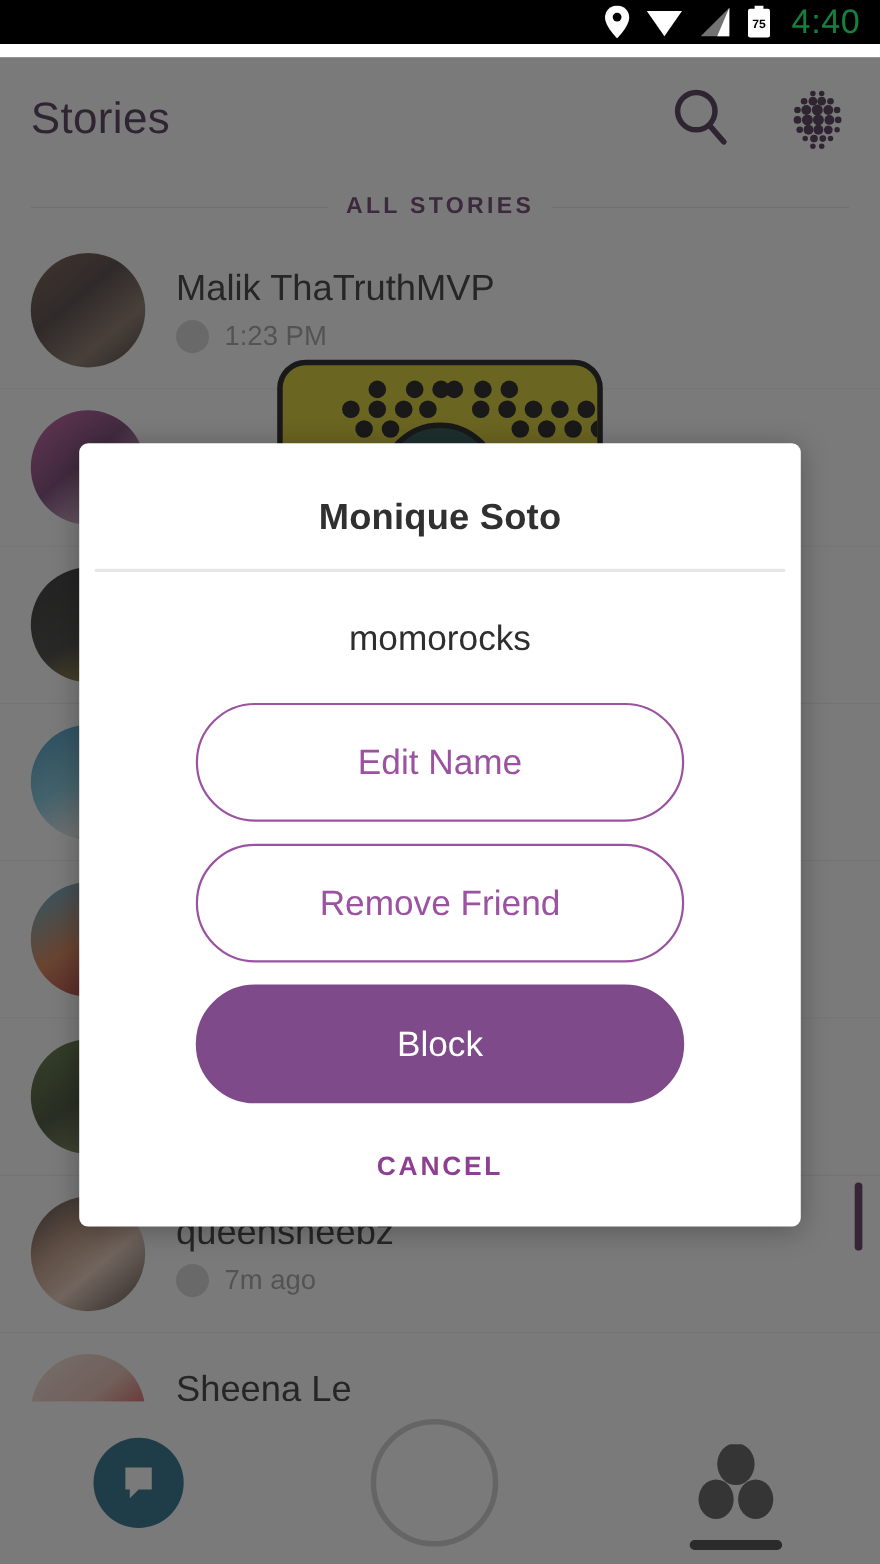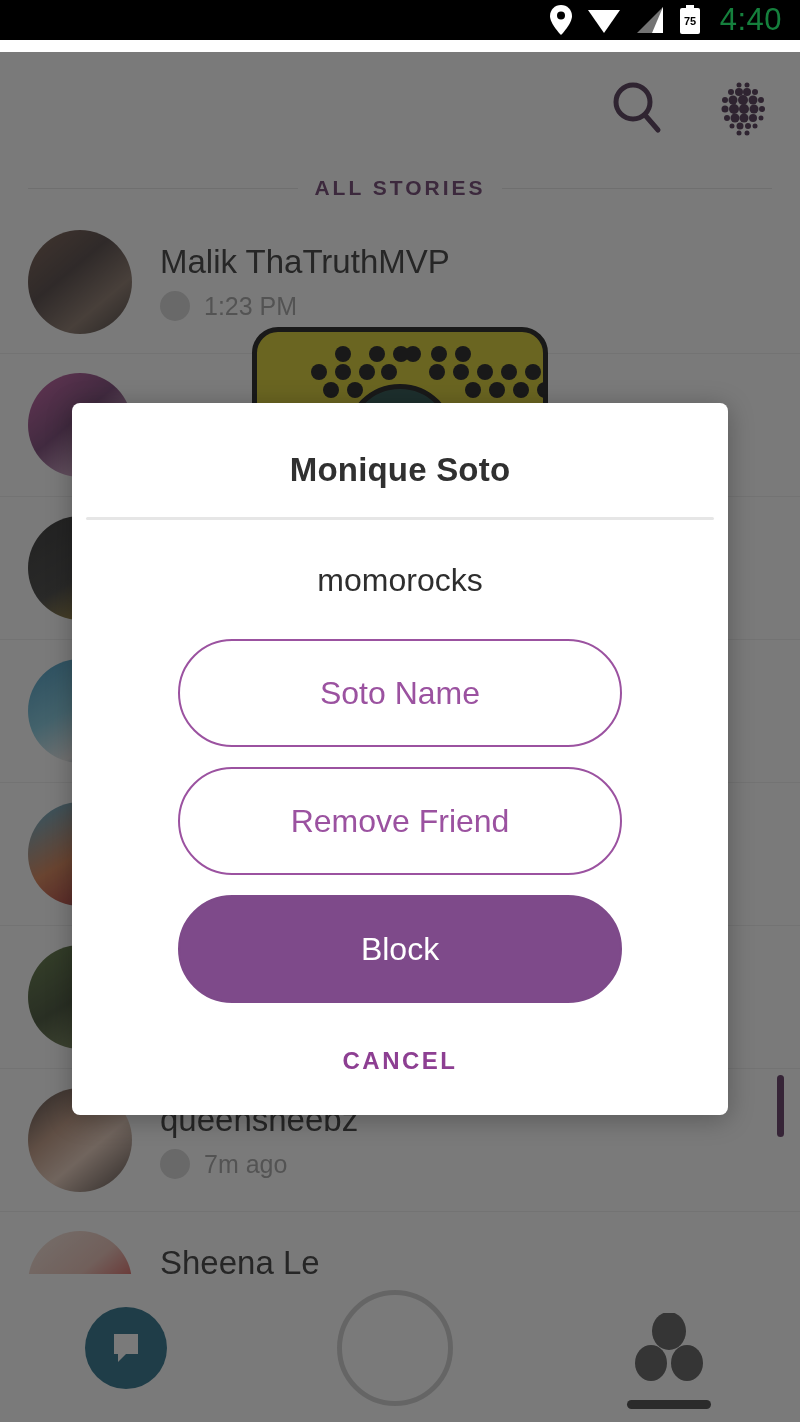--- a/index.html
+++ b/index.html
@@ -151,20 +151,21 @@
         <text x="11" y="20" font-size="11" font-family="Liberation Sans, sans-serif" fill="#000" text-anchor="middle" font-weight="bold">75</text>
       </svg>
     </span>
     <span class="sb-time">4:40</span>
   </div>
 
   <div class="app">
    <div class="app-inner">
 
     <div class="app-header">
+      <div class="app-title">Stories</div>
       <div class="header-actions">
         <span>
           <svg width="58" height="58" viewBox="0 0 58 58">
             <circle cx="25" cy="24" r="17" fill="none" stroke="#3b1d3f" stroke-width="5"></circle>
             <line x1="37" y1="37" x2="50" y2="52" stroke="#3b1d3f" stroke-width="5" stroke-linecap="round"></line>
           </svg>
         </span>
         <span class="dots-icon">
           <svg width="58" height="58" viewBox="0 0 58 58">
             <g fill="#3b1d3f">
@@ -327,20 +328,20 @@
   </div>
 
   <div class="scrim"></div>
   <div class="scrollbar-thumb"></div>
 
   <div class="dialog">
     <div class="dlg-title">Monique Soto</div>
     <div class="dlg-divider"></div>
     <div class="dlg-username">momorocks</div>
     <div class="dlg-actions">
-      <div class="btn btn-outline">Soto Name</div>
+      <div class="btn btn-outline">Edit Name</div>
       <div class="btn btn-outline">Remove Friend</div>
       <div class="btn btn-filled">Block</div>
     </div>
     <div class="dlg-cancel">CANCEL</div>
   </div>
 
 </div>
 
 </body></html>

